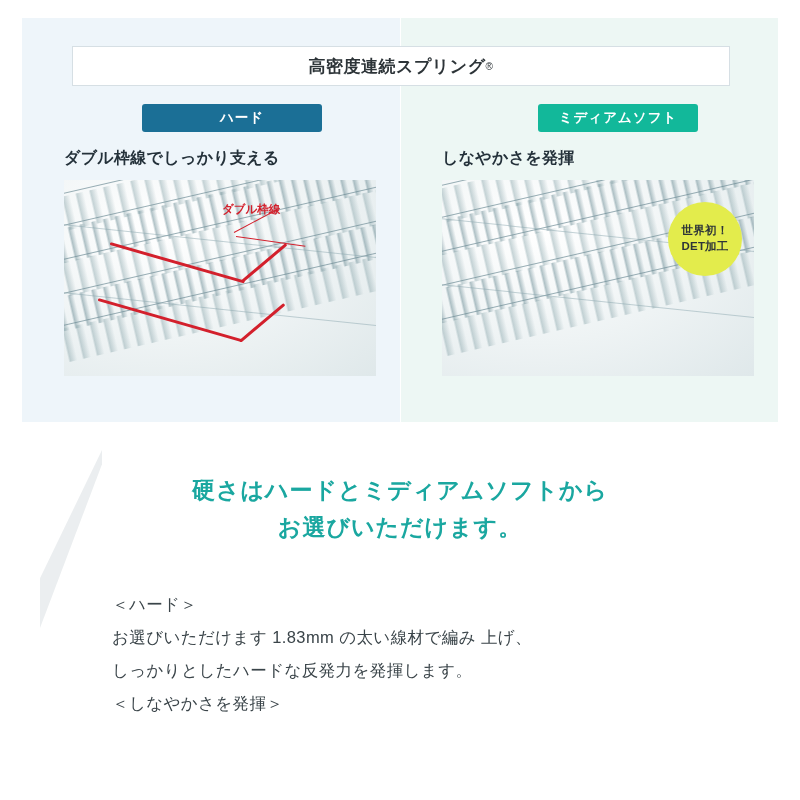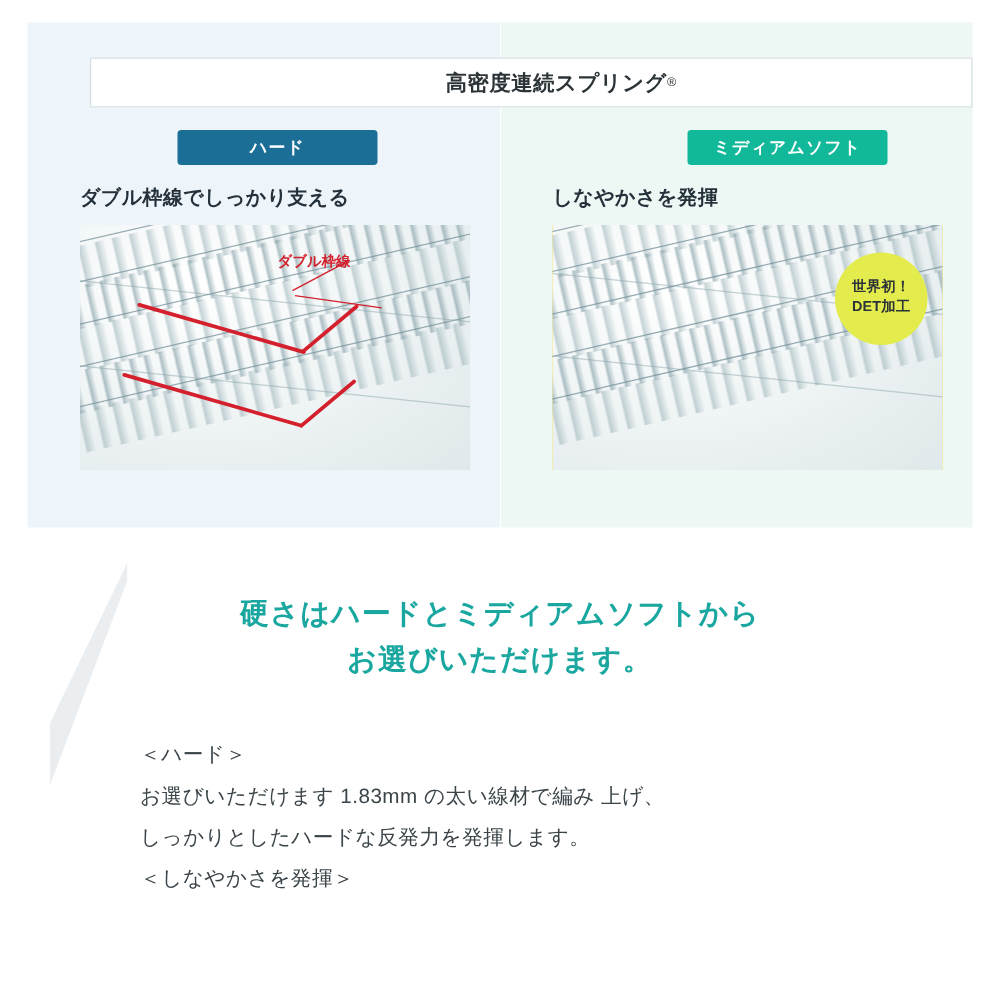--- a/index.html
+++ b/index.html
@@ -47,21 +47,20 @@
     left: 50px;
     top: 28px;
     width: 656px;
     height: 38px;
     background: #ffffff;
     border: 1px solid #d6dfe4;
     display: flex;
     align-items: center;
     justify-content: center;
     z-index: 5;
-    padding-left: 48px;
   }
   .title-box span {
     font-size: 17px;
     font-weight: bold;
     color: #2d3438;
     letter-spacing: 0.5px;
   }
   .title-box .reg {
     font-size: 10px;
     vertical-align: super;
@@ -76,22 +75,22 @@
     height: 28px;
     border-radius: 3px;
     display: flex;
     align-items: center;
     justify-content: center;
     color: #ffffff;
     font-size: 13.5px;
     font-weight: bold;
     letter-spacing: 1px;
   }
-  .tag.hard   { left: 120px; background: #1b6f96; }
-  .tag.medium { left: 138px; background: #12b89a; margin-left: 12px; }
+  .tag.hard   { left: 120px; background: #1b6f96; padding-left: 20px; }
+  .tag.medium { left: 138px; background: #12b89a; }
 
   .subhead {
     position: absolute;
     top: 130px;
     font-size: 16px;
     font-weight: bold;
     color: #24313a;
     letter-spacing: 0.3px;
   }
   .subhead.left-sub  { left: 42px; }

